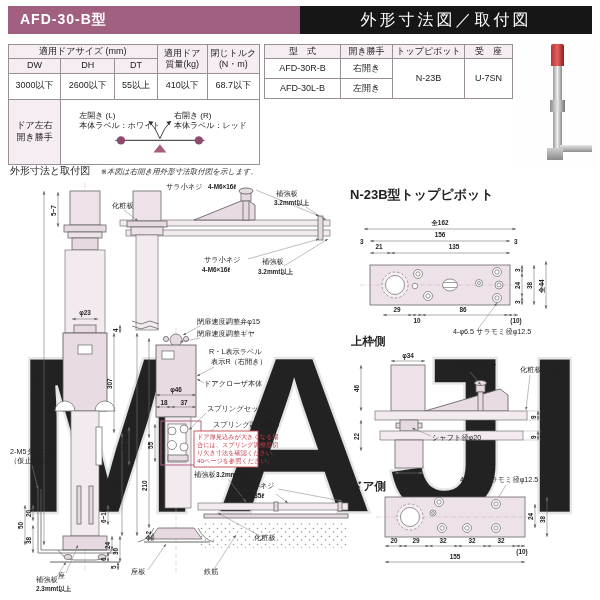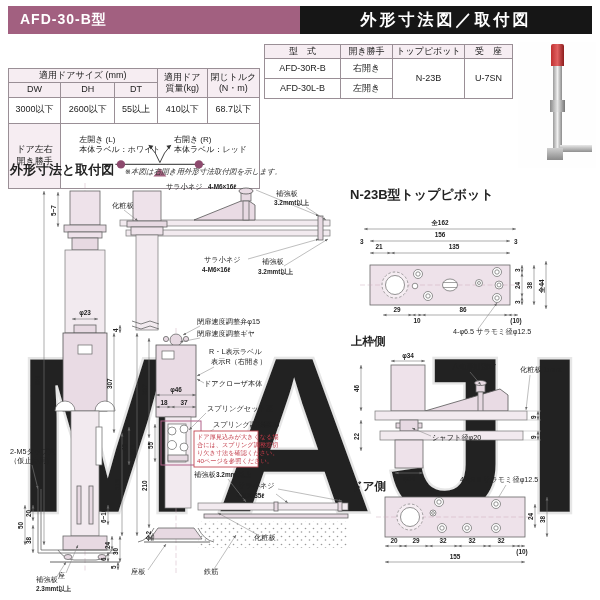--- a/index.html
+++ b/index.html
@@ -1,39 +1,39 @@
 <!DOCTYPE html>
 <html><head>
 <meta charset="utf-8">
 <style>
   html,body{margin:0;padding:0;}
   body{width:600px;height:600px;position:relative;background:#fff;
        font-family:"Liberation Sans","DejaVu Sans",sans-serif;color:#222;overflow:hidden;}
   .hdr{position:absolute;top:6px;left:8px;width:584px;height:28px;display:flex;}
   .hdr-left{width:292px;background:#a26080;color:#fff;font-weight:bold;font-size:14px;
             display:flex;align-items:center;padding-left:12px;box-sizing:border-box;letter-spacing:1px;}
-  .hdr-right{flex:1;background:#161616;color:#fff;font-weight:bold;font-size:16px;
+  .hdr-right{flex:1;background:#161616;color:#fff;font-weight:normal;font-size:16px;
              display:flex;align-items:center;justify-content:center;letter-spacing:3px;}
   table{border-collapse:collapse;font-size:9px;text-align:center;table-layout:fixed;}
   td,th{border:1px solid #9a8f96;padding:1px 2px;font-weight:normal;line-height:1.25;}
   .hd{background:#f6edf2;}
-  #spec-table{position:absolute;left:8px;top:44px;width:252px;margin-top:24px;}
+  #spec-table{position:absolute;left:8px;top:44px;width:252px;}
   #model-table{position:absolute;left:264px;top:44px;width:248px;border-radius:11px;}
   .hand-cell{position:relative;height:48px;}
   .hand-txt{position:absolute;top:3px;font-size:8px;text-align:left;line-height:1.3;}
   .hand-l{left:10px;} .hand-r{right:4px;}
   .hand-svg{position:absolute;left:0;bottom:0;width:100%;height:46px;}
   #photo{position:absolute;left:518px;top:42px;width:78px;height:126px;background:#fefefe;}
   #photo .cap{position:absolute;left:33px;top:2px;width:13px;height:22px;background:linear-gradient(90deg,#c03030,#e06060,#8d1d1d);border-radius:2px 2px 0 0;}
   #photo .rod{position:absolute;left:35px;top:24px;width:9px;height:84px;background:linear-gradient(90deg,#9a9a9a,#efefef,#8a8a8a);}
   #photo .collar{position:absolute;left:32px;top:58px;width:15px;height:12px;background:linear-gradient(90deg,#8a8a8a,#e5e5e5,#777);}
   #photo .arm{position:absolute;left:42px;top:103px;width:32px;height:7px;background:linear-gradient(#e8e8e8,#8f8f8f);}
   #photo .foot{position:absolute;left:29px;top:106px;width:16px;height:12px;background:linear-gradient(#cfcfcf,#8a8a8a);}
   #section-line{position:absolute;left:10px;top:160px;width:580px;}
-  #section-line .ttl{font-size:13px;font-weight:bold;display:inline-block;}
+  #section-line .ttl{font-size:10px;font-weight:normal;display:inline-block;}
   #section-line .nt{font-size:7.5px;display:inline-block;margin-left:6px;color:#333;font-style:italic;}
   #drawing{position:absolute;left:8px;top:183px;}
   svg text{fill:#222;}
   .t7{font-size:7.2px;} .t6{font-size:6.2px;} .d{font-size:6.4px;font-weight:bold;}
   .t12{font-size:11.5px;font-weight:bold;} .t13{font-size:13px;font-weight:bold;} .mid{text-anchor:middle;} .red{fill:#c23a48;}
   .dim{stroke:#777;stroke-width:.6;marker-start:url(#ar);marker-end:url(#ar);}
   .ldr{stroke:#888;stroke-width:.55;fill:none;marker-end:url(#ar);}
   .ext{stroke:#999;stroke-width:.4;}
   .pk{fill:#eee2ea;stroke:#666;stroke-width:.8;} .pk2{fill:#e7d9e2;stroke:#666;stroke-width:.8;}
   .pk3{fill:#f2eaef;stroke:#777;stroke-width:.7;} .pk4{fill:#e9dbe4;stroke:#555;stroke-width:.8;}

